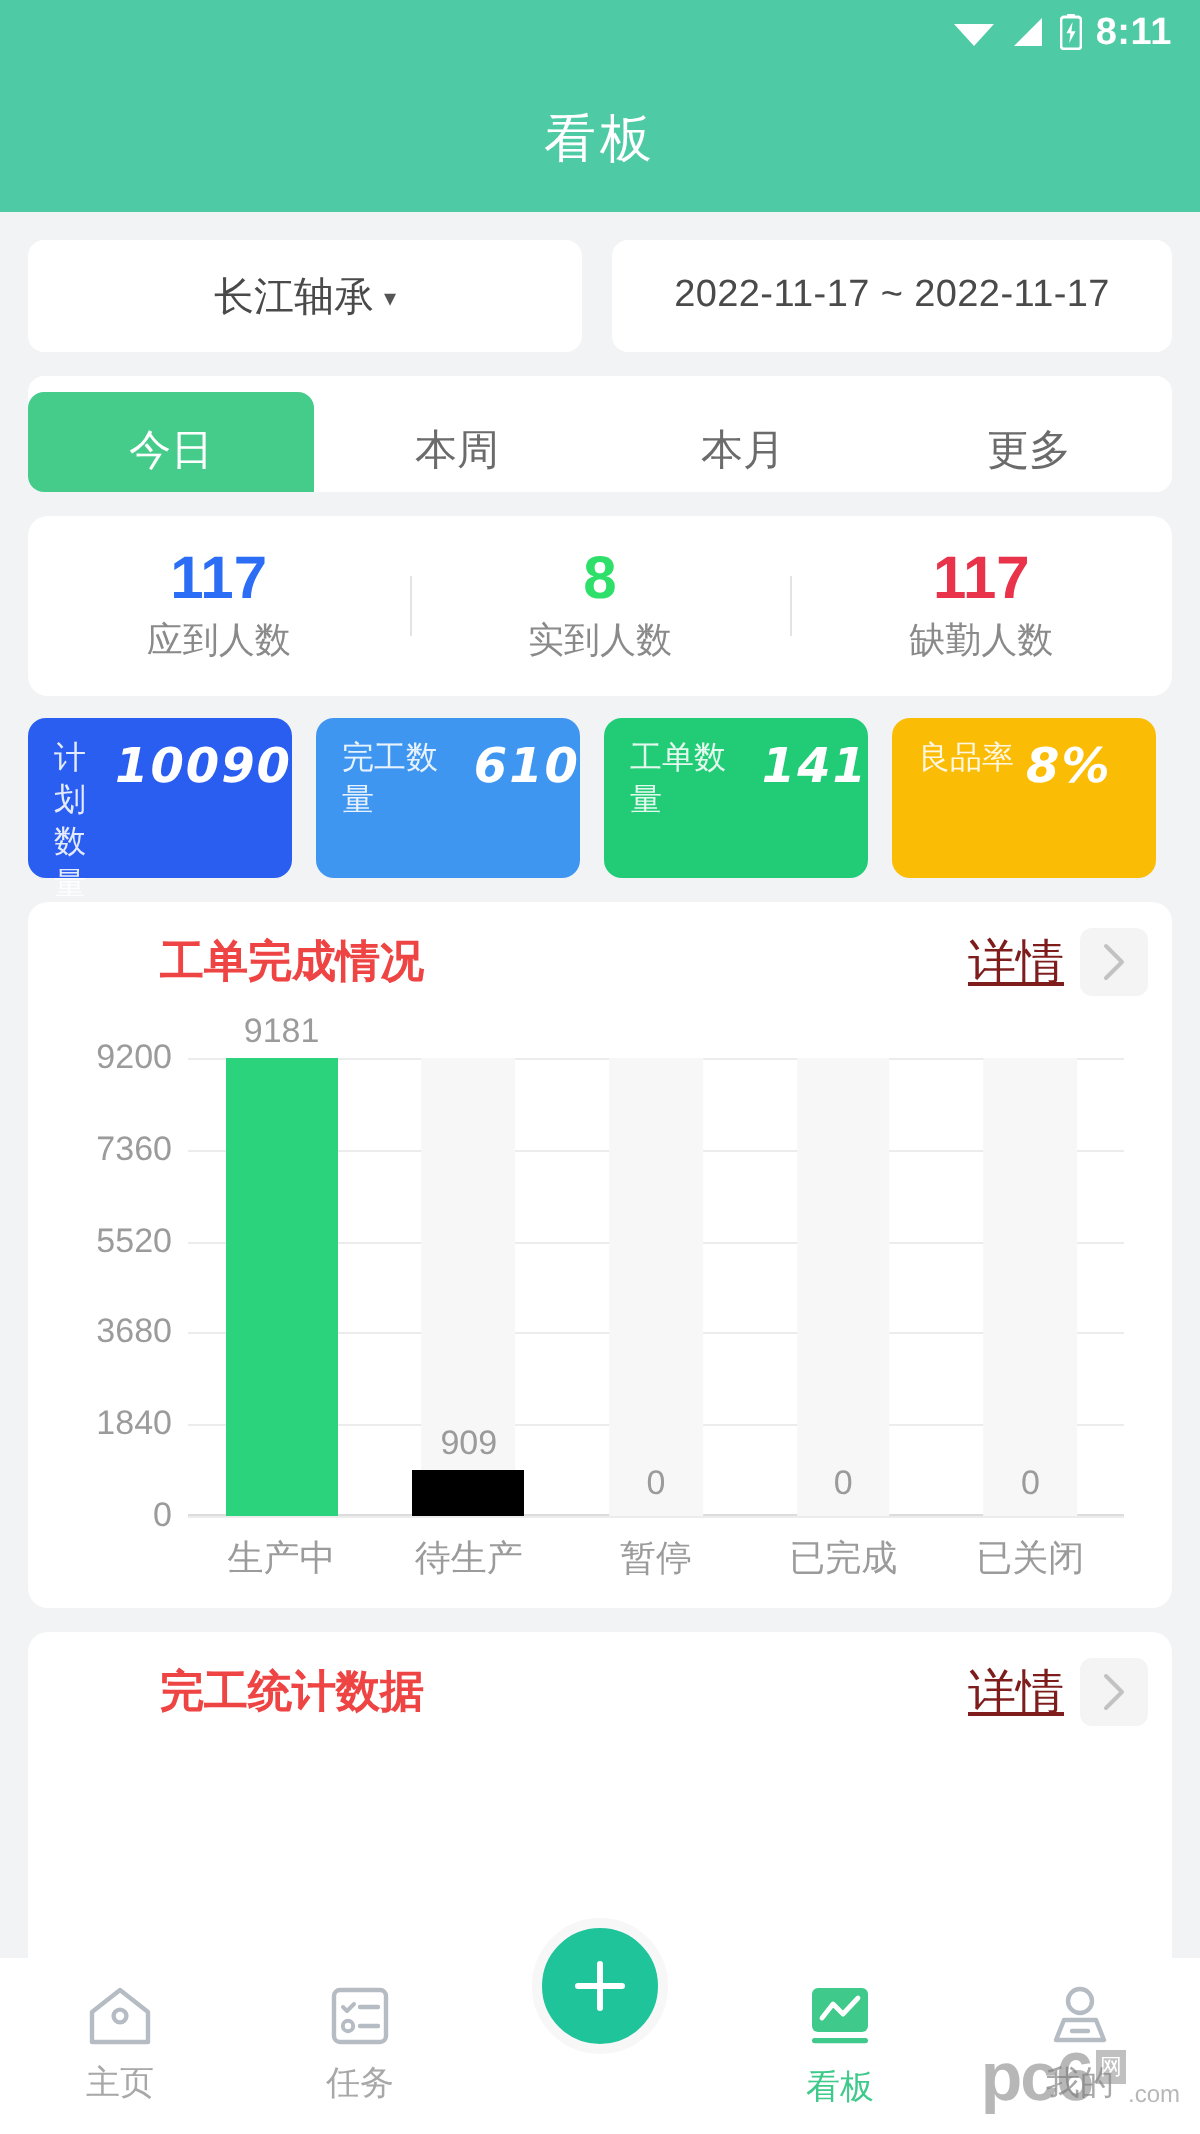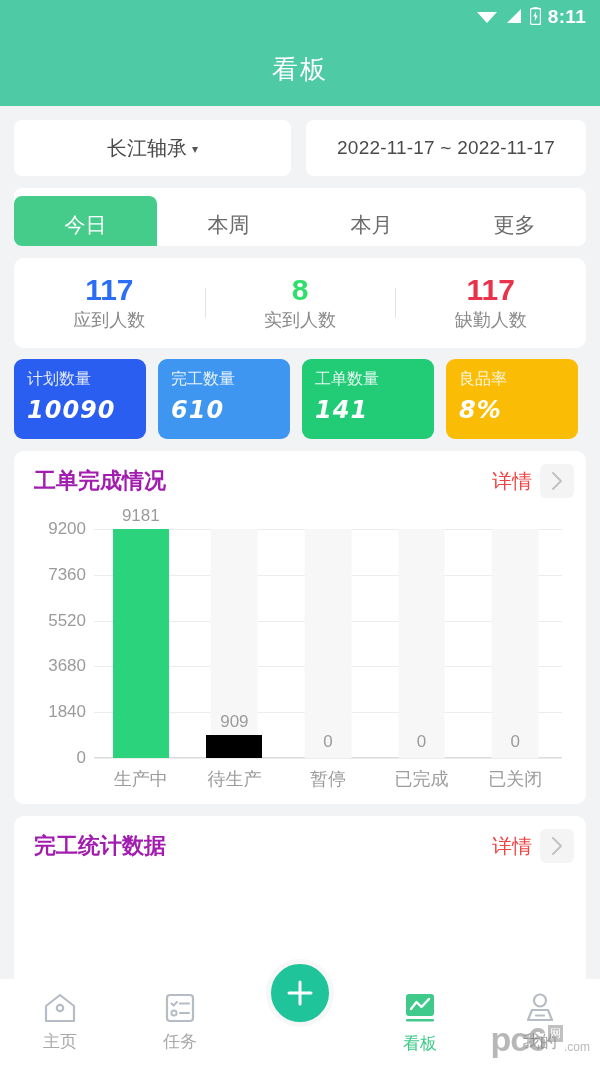--- a/index.html
+++ b/index.html
@@ -61,36 +61,36 @@
   .att-col + .att-col::before{
     content:""; position:absolute; left:0; top:14px; bottom:14px; width:1px; background:#e3e3e3;
   }
   .att-num{ font-size:30px; font-weight:700; line-height:1.05; }
   .att-lab{ font-size:18px; color:#8a8a8a; }
 
   
   .kpis{ display:flex; gap:12px; padding:11px 0 0 14px; }
   .kpi{
     width:132px; height:80px; border-radius:9px; padding:10px 0 0 13px; flex:0 0 auto;
-    color:#fff; display:flex; flex-direction:column; gap:6px;
+    color:#fff; display:flex; flex-direction:row; gap:6px;
   }
   .kpi-lab{ font-size:16px; color:rgba(255,255,255,.88); }
   .kpi-val{
     font-size:24px; font-weight:700; font-style:italic; letter-spacing:1px;
     font-family:"DejaVu Sans",sans-serif;
   }
 
   
   .card{ margin:12px 14px 0 14px; background:#fff; border-radius:10px; }
   .card-head{
     height:60px; display:flex; align-items:center; padding:0 12px 0 20px;
   }
-  .card-title{ font-size:22px; font-weight:700; color:#a21caf; }
+  .card-title{ font-size:22px; font-weight:700; color:#ef4444;margin-left:46px; }
   .card-more{ margin-left:auto; display:flex; align-items:center; gap:8px; }
-  .more-text{ font-size:20px; color:#ef4444; }
+  .more-text{ font-size:24px; color:#7f1d1d;text-decoration:underline; }
   .chev-box{
     width:34px; height:34px; border-radius:6px; background:#f4f4f4;
     display:flex; align-items:center; justify-content:center;
   }
 
   
   .chart{ position:relative; height:293px; margin:0 6px; }
   .plot{ position:absolute; left:74px; right:18px; top:18px; bottom:46px; }
   .gridline{ position:absolute; left:0; right:0; height:1px; background:#ececec; }
   .ytick{

